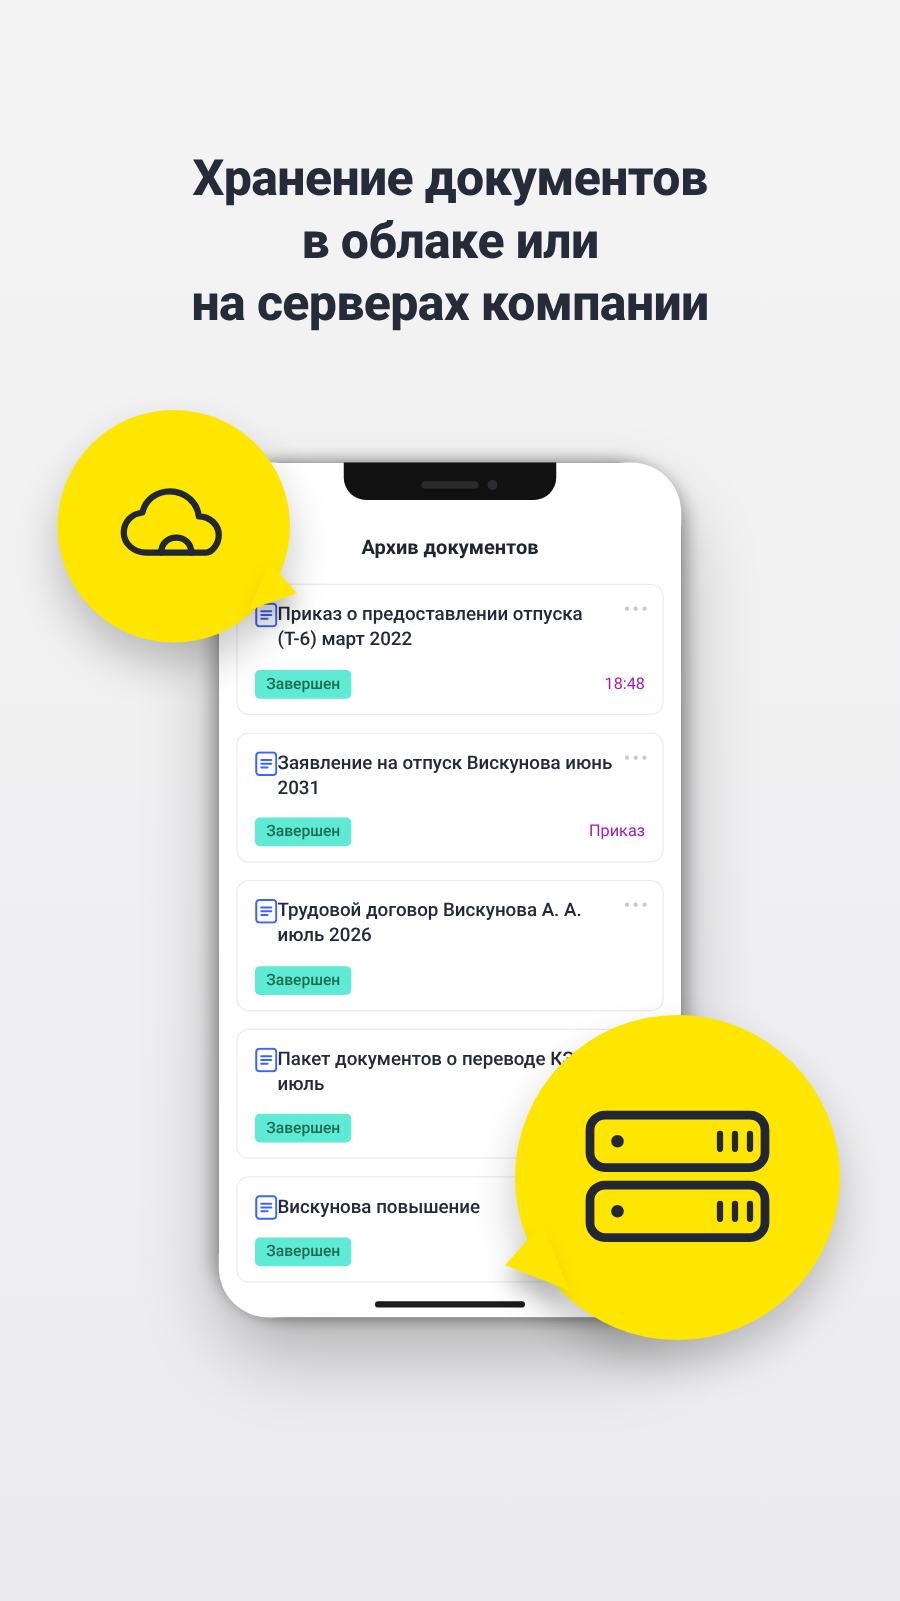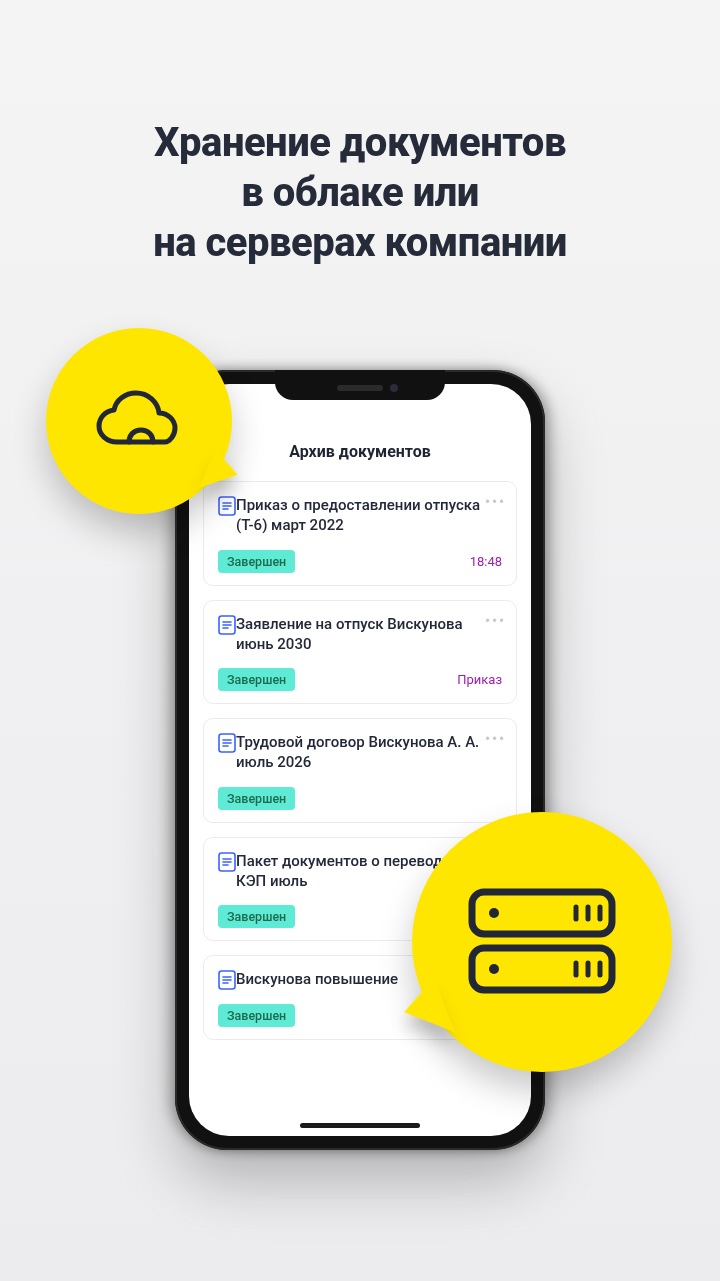--- a/index.html
+++ b/index.html
@@ -21,24 +21,23 @@
     letter-spacing: -0.5px;
   }
 
   
   .phone {
     position: absolute;
     left: 50%;
     transform: translateX(-50%);
     top: 370px;
     width: 370px;
-    height: 780px;
+    height: 684px;
     background: #111;
     border-radius: 52px;
-    padding: 14px;
     box-shadow:
       0 0 0 2px #2a2a2a inset,
       0 30px 60px rgba(0,0,0,.25),
       -6px 0 12px rgba(0,0,0,.25),
        6px 0 12px rgba(0,0,0,.25);
   }
   .screen {
     background: #fff;
     width: 100%; height: 100%;
     border-radius: 40px;
@@ -210,21 +209,21 @@
 
       <div class="card">
         <span class="dots">•••</span>
         <div class="card-top">
           <svg class="doc-ico" viewBox="0 0 18 20">
             <rect x="1" y="1" width="16" height="18" rx="2.5" fill="none" stroke="#3a63ff" stroke-width="1.6"></rect>
             <line x1="5" y1="7" x2="13" y2="7" stroke="#3a63ff" stroke-width="1.6" stroke-linecap="round"></line>
             <line x1="5" y1="10" x2="13" y2="10" stroke="#3a63ff" stroke-width="1.6" stroke-linecap="round"></line>
             <line x1="5" y1="13" x2="10" y2="13" stroke="#3a63ff" stroke-width="1.6" stroke-linecap="round"></line>
           </svg>
-          <div class="card-title">Заявление на отпуск Вискунова июнь 2030</div>
+          <div class="card-title">Заявление на отпуск Вискунова июнь 2031</div>
         </div>
         <div class="card-bottom">
           <span class="badge">Завершен</span>
           <span class="ts">Приказ</span>
         </div>
       </div>
 
       <div class="card">
         <span class="dots">•••</span>
         <div class="card-top">

